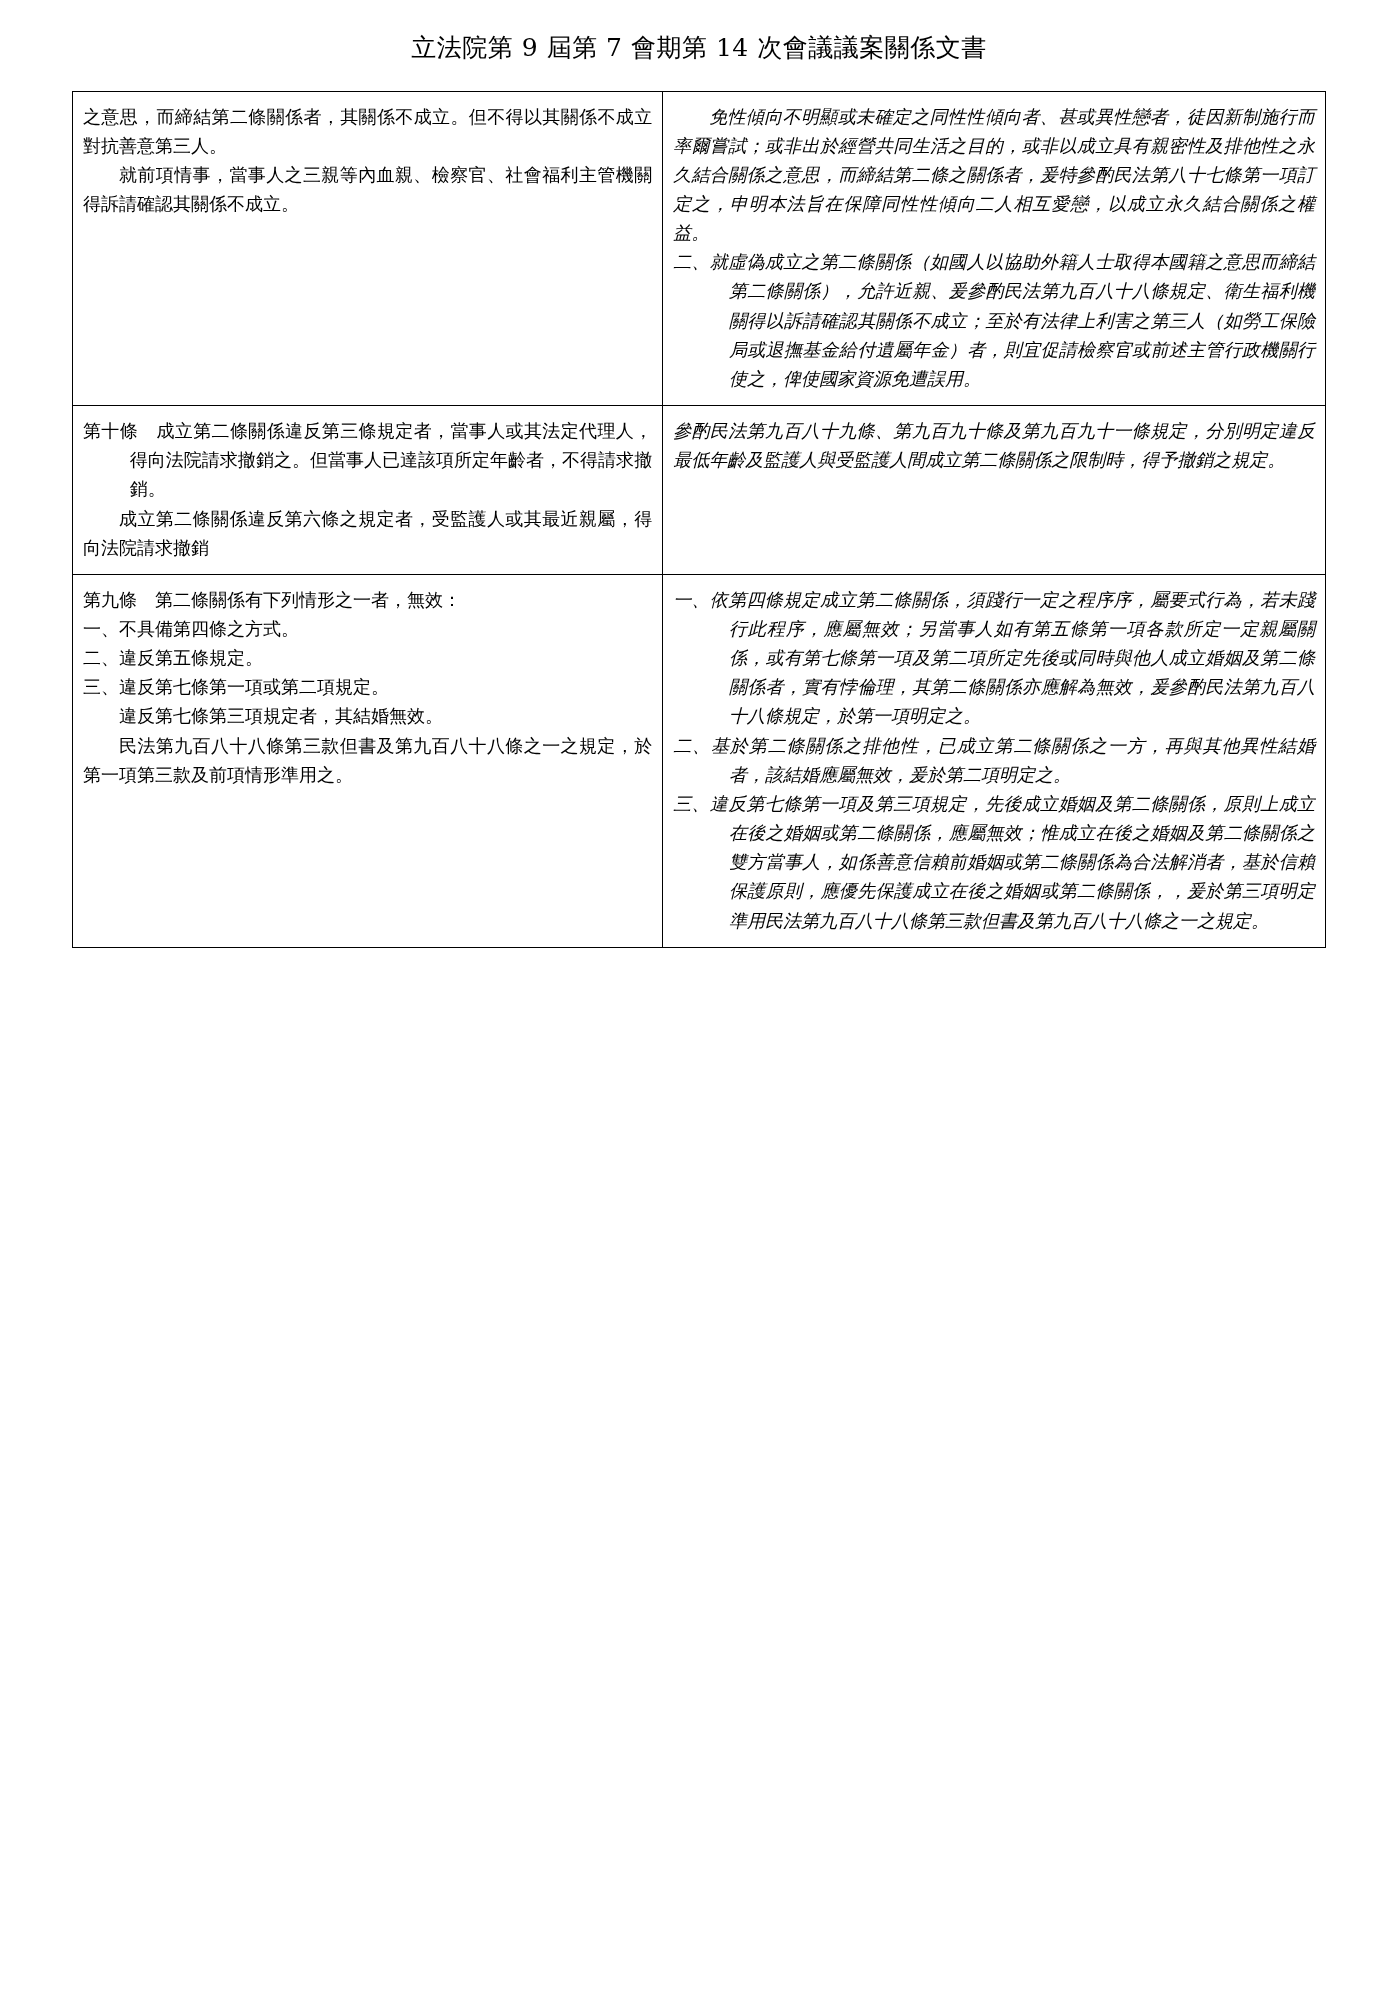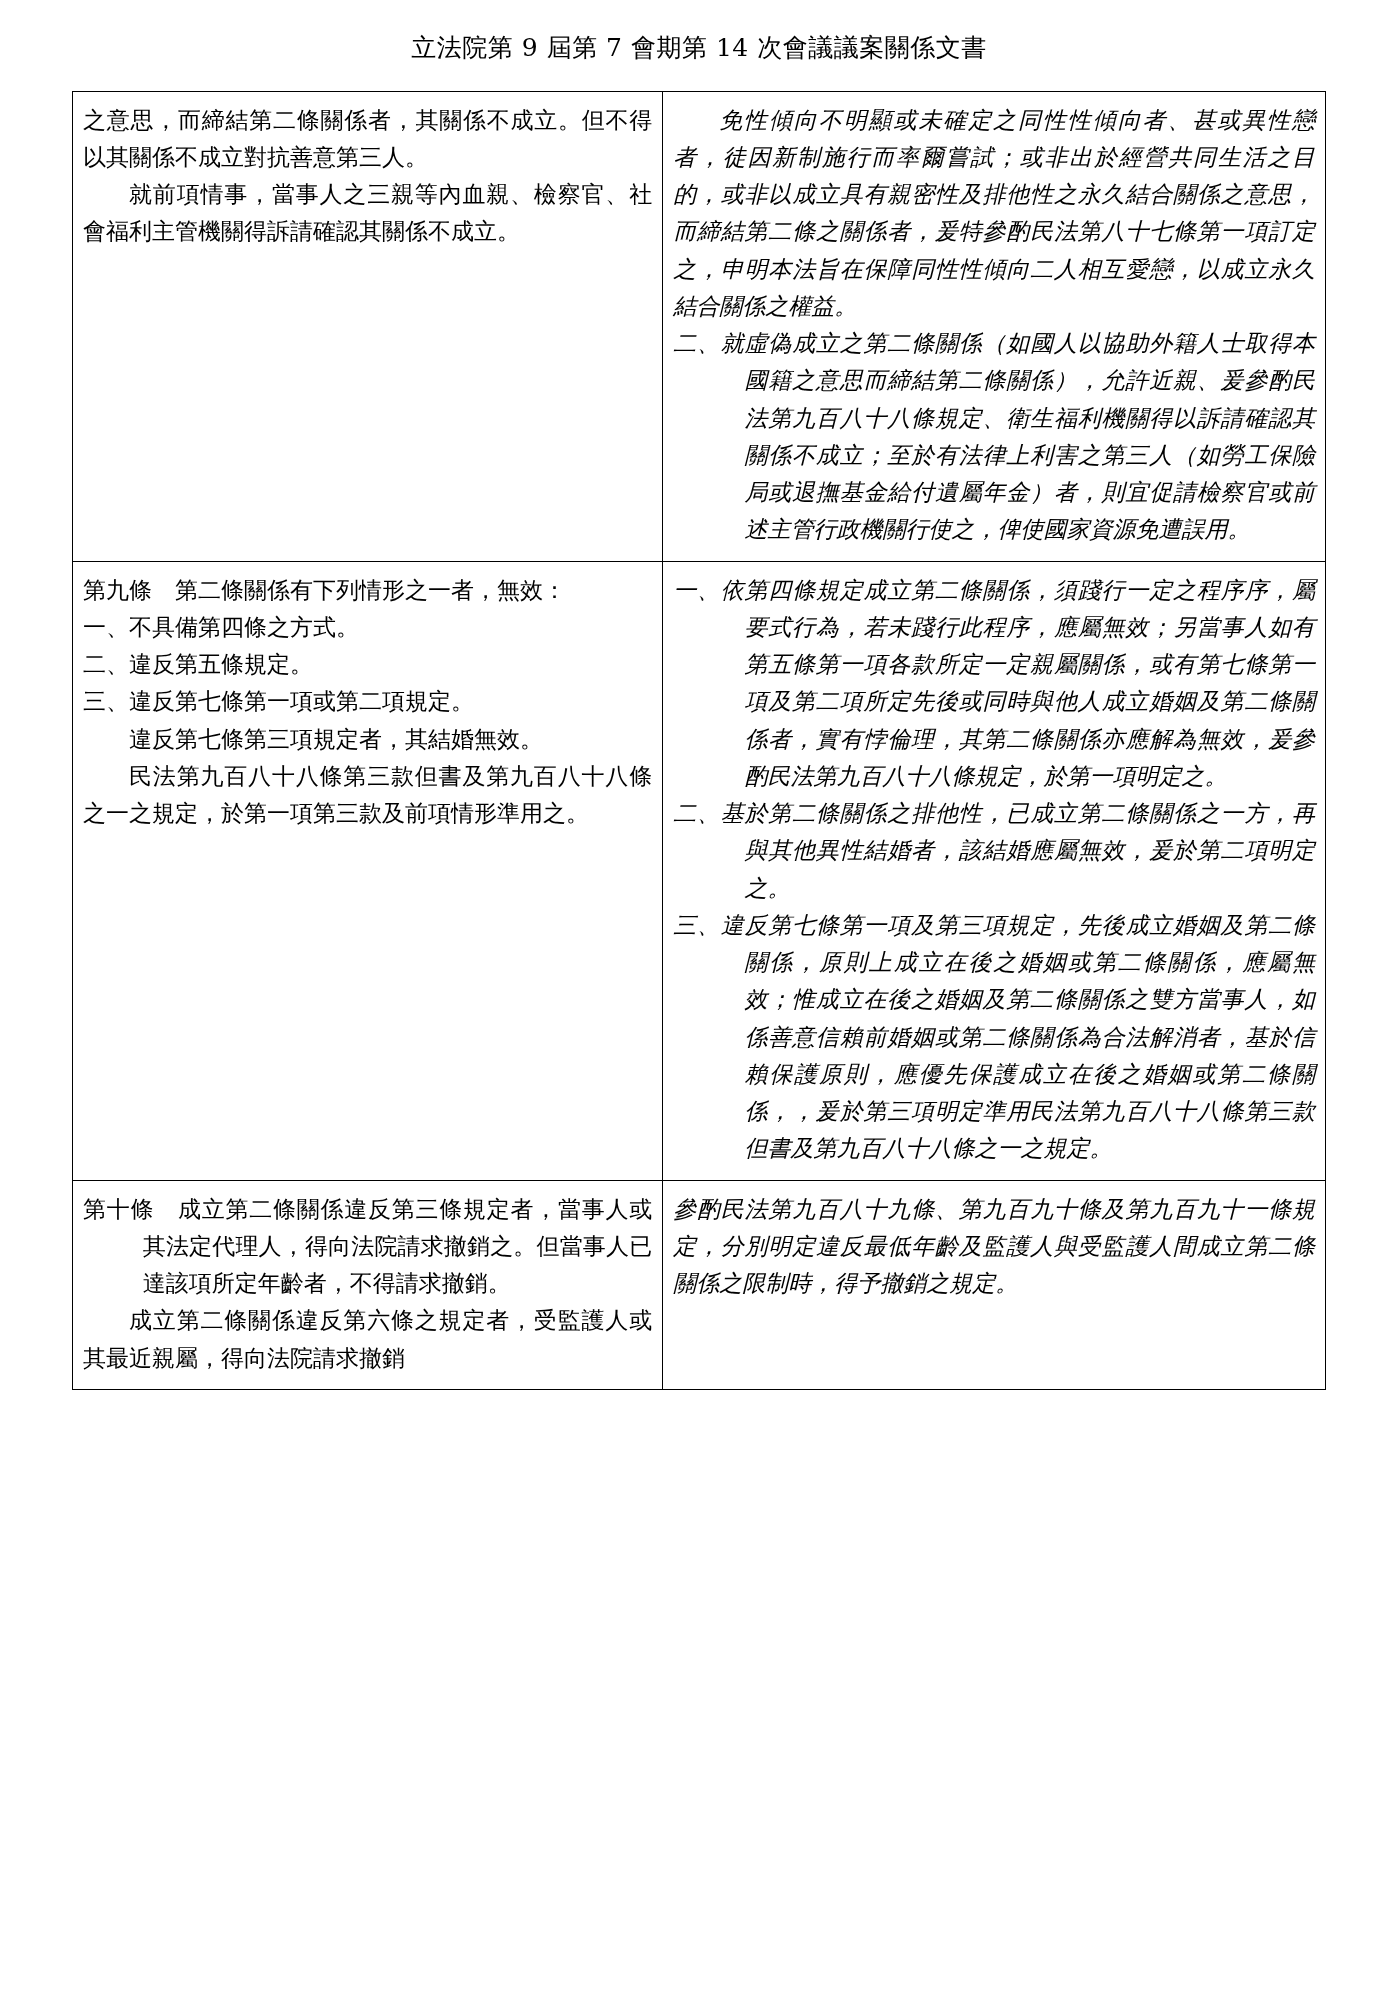--- a/index.html
+++ b/index.html
@@ -29,21 +29,21 @@
   }
   table.bill-table {
     width: 100%;
     border-collapse: collapse;
     table-layout: fixed;
   }
   table.bill-table td {
     border: 1.5px solid #000000;
     vertical-align: top;
     padding: 10px 10px 12px 10px;
-    font-size: 23px;
+    font-size: 18px;
     line-height: 1.62;
   }
   td.col-left { width: 47%; }
   td.col-right { width: 53%; font-style: italic; }
 
   p.para {
     margin: 0;
     text-align: justify;
     text-justify: inter-ideograph;
   }
@@ -90,45 +90,45 @@
           <td class="col-right">
             <div class="cell-block">
               <p class="para indent1">免性傾向不明顯或未確定之同性性傾向者、甚或異性戀者，徒因新制施行而率爾嘗試；或非出於經營共同生活之目的，或非以成立具有親密性及排他性之永久結合關係之意思，而締結第二條之關係者，爰特參酌民法第八十七條第一項訂定之，申明本法旨在保障同性性傾向二人相互愛戀，以成立永久結合關係之權益。</p>
               <p class="hang-wide">二、就虛偽成立之第二條關係（如國人以協助外籍人士取得本國籍之意思而締結第二條關係），允許近親、爰參酌民法第九百八十八條規定、衛生福利機關得以訴請確認其關係不成立；至於有法律上利害之第三人（如勞工保險局或退撫基金給付遺屬年金）者，則宜促請檢察官或前述主管行政機關行使之，俾使國家資源免遭誤用。</p>
             </div>
           </td>
         </tr>
         <tr>
           <td class="col-left">
             <div class="cell-block">
+              <p class="hang-num">第十條　成立第二條關係違反第三條規定者，當事人或其法定代理人，得向法院請求撤銷之。但當事人已達該項所定年齡者，不得請求撤銷。</p>
+              <p class="para indent1">成立第二條關係違反第六條之規定者，受監護人或其最近親屬，得向法院請求撤銷</p>
+            </div>
+          </td>
+          <td class="col-right">
+            <div class="cell-block">
+              <p class="para">參酌民法第九百八十九條、第九百九十條及第九百九十一條規定，分別明定違反最低年齡及監護人與受監護人間成立第二條關係之限制時，得予撤銷之規定。</p>
+            </div>
+          </td>
+        </tr>
+        <tr>
+          <td class="col-left">
+            <div class="cell-block">
               <p class="hang-num">第九條　第二條關係有下列情形之一者，無效：</p>
               <p class="hang">一、不具備第四條之方式。</p>
               <p class="hang">二、違反第五條規定。</p>
               <p class="hang">三、違反第七條第一項或第二項規定。</p>
               <p class="para indent1">違反第七條第三項規定者，其結婚無效。</p>
               <p class="para indent1">民法第九百八十八條第三款但書及第九百八十八條之一之規定，於第一項第三款及前項情形準用之。</p>
             </div>
           </td>
           <td class="col-right">
             <div class="cell-block">
               <p class="hang-wide">一、依第四條規定成立第二條關係，須踐行一定之程序序，屬要式行為，若未踐行此程序，應屬無效；另當事人如有第五條第一項各款所定一定親屬關係，或有第七條第一項及第二項所定先後或同時與他人成立婚姻及第二條關係者，實有悖倫理，其第二條關係亦應解為無效，爰參酌民法第九百八十八條規定，於第一項明定之。</p>
               <p class="hang-wide">二、基於第二條關係之排他性，已成立第二條關係之一方，再與其他異性結婚者，該結婚應屬無效，爰於第二項明定之。</p>
               <p class="hang-wide">三、違反第七條第一項及第三項規定，先後成立婚姻及第二條關係，原則上成立在後之婚姻或第二條關係，應屬無效；惟成立在後之婚姻及第二條關係之雙方當事人，如係善意信賴前婚姻或第二條關係為合法解消者，基於信賴保護原則，應優先保護成立在後之婚姻或第二條關係，，爰於第三項明定準用民法第九百八十八條第三款但書及第九百八十八條之一之規定。</p>
             </div>
           </td>
         </tr>
-        <tr>
-          <td class="col-left">
-            <div class="cell-block">
-              <p class="hang-num">第十條　成立第二條關係違反第三條規定者，當事人或其法定代理人，得向法院請求撤銷之。但當事人已達該項所定年齡者，不得請求撤銷。</p>
-              <p class="para indent1">成立第二條關係違反第六條之規定者，受監護人或其最近親屬，得向法院請求撤銷</p>
-            </div>
-          </td>
-          <td class="col-right">
-            <div class="cell-block">
-              <p class="para">參酌民法第九百八十九條、第九百九十條及第九百九十一條規定，分別明定違反最低年齡及監護人與受監護人間成立第二條關係之限制時，得予撤銷之規定。</p>
-            </div>
-          </td>
-        </tr>
       </tbody>
   </table>
 
 </div>
 
 </body></html>

